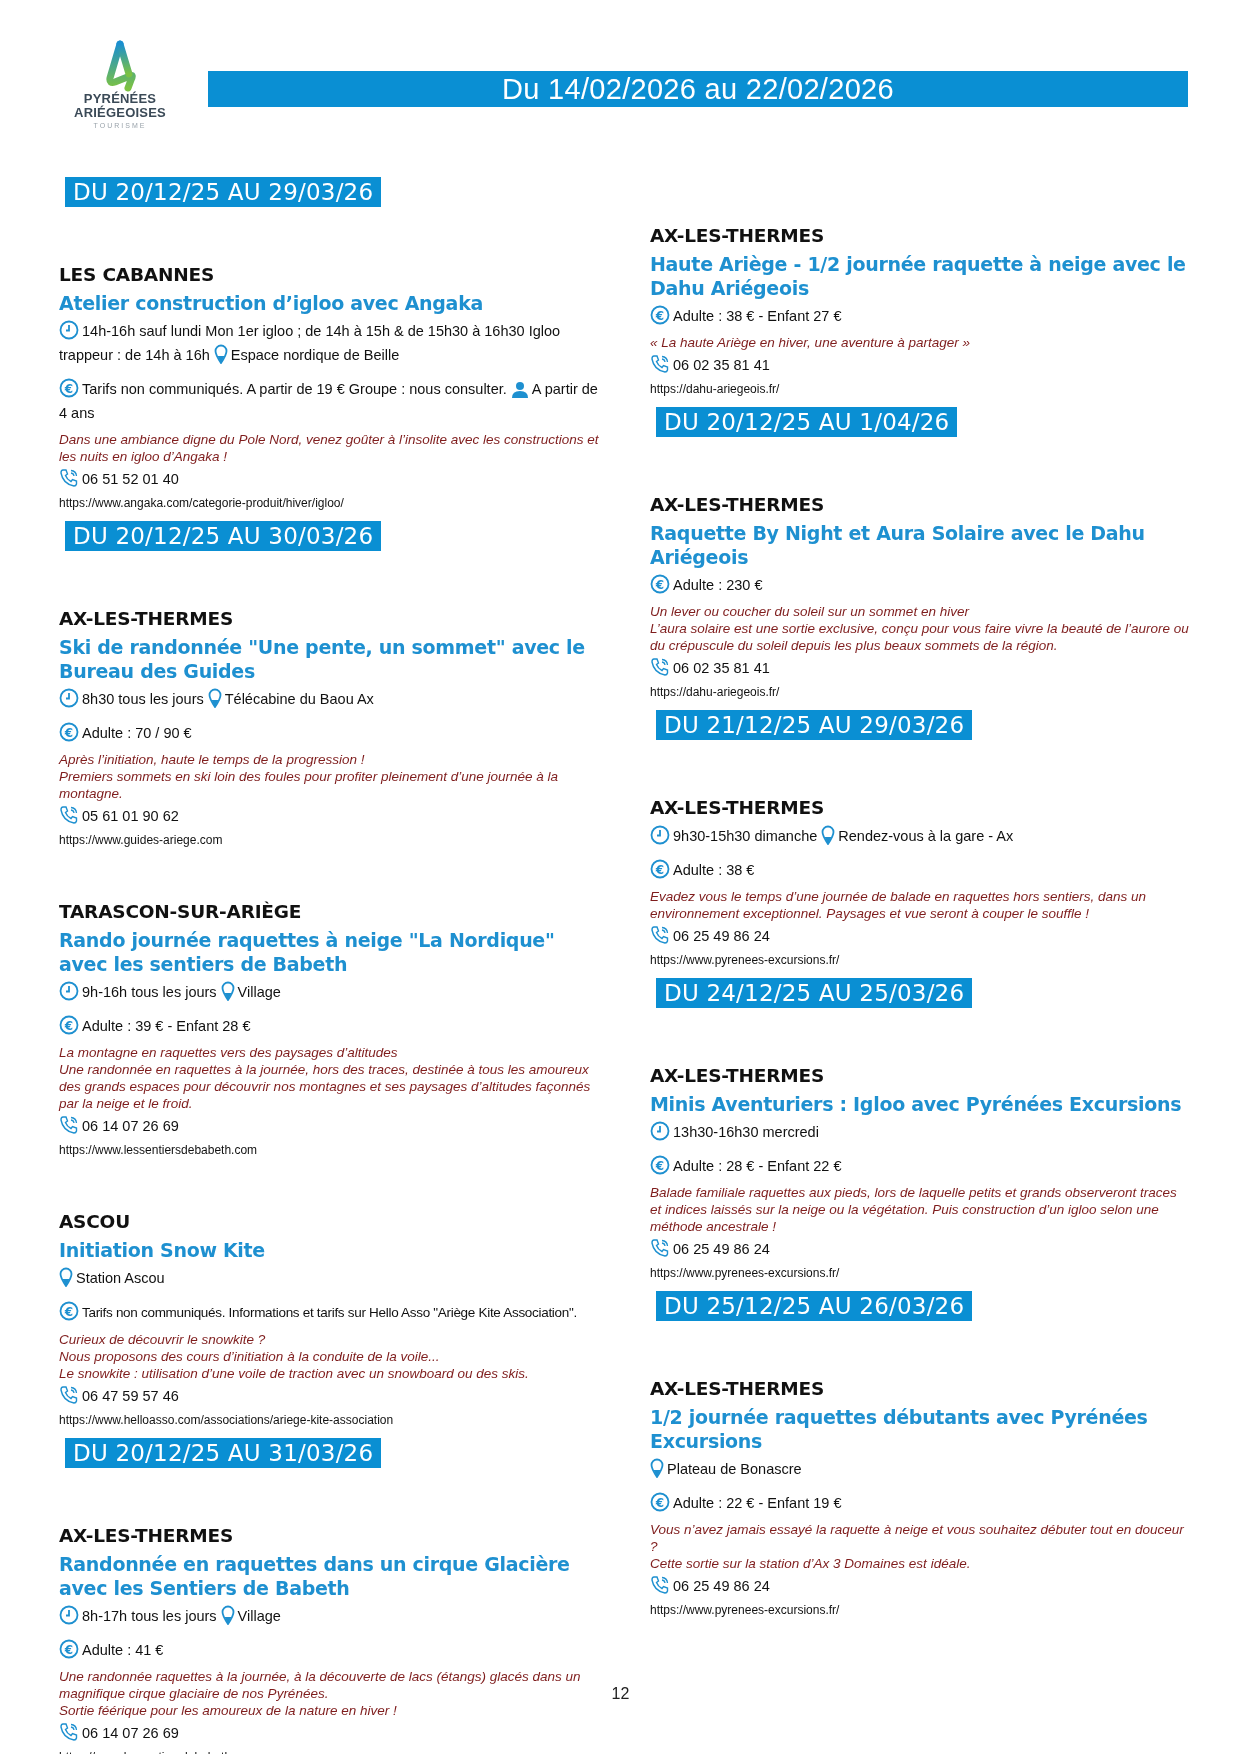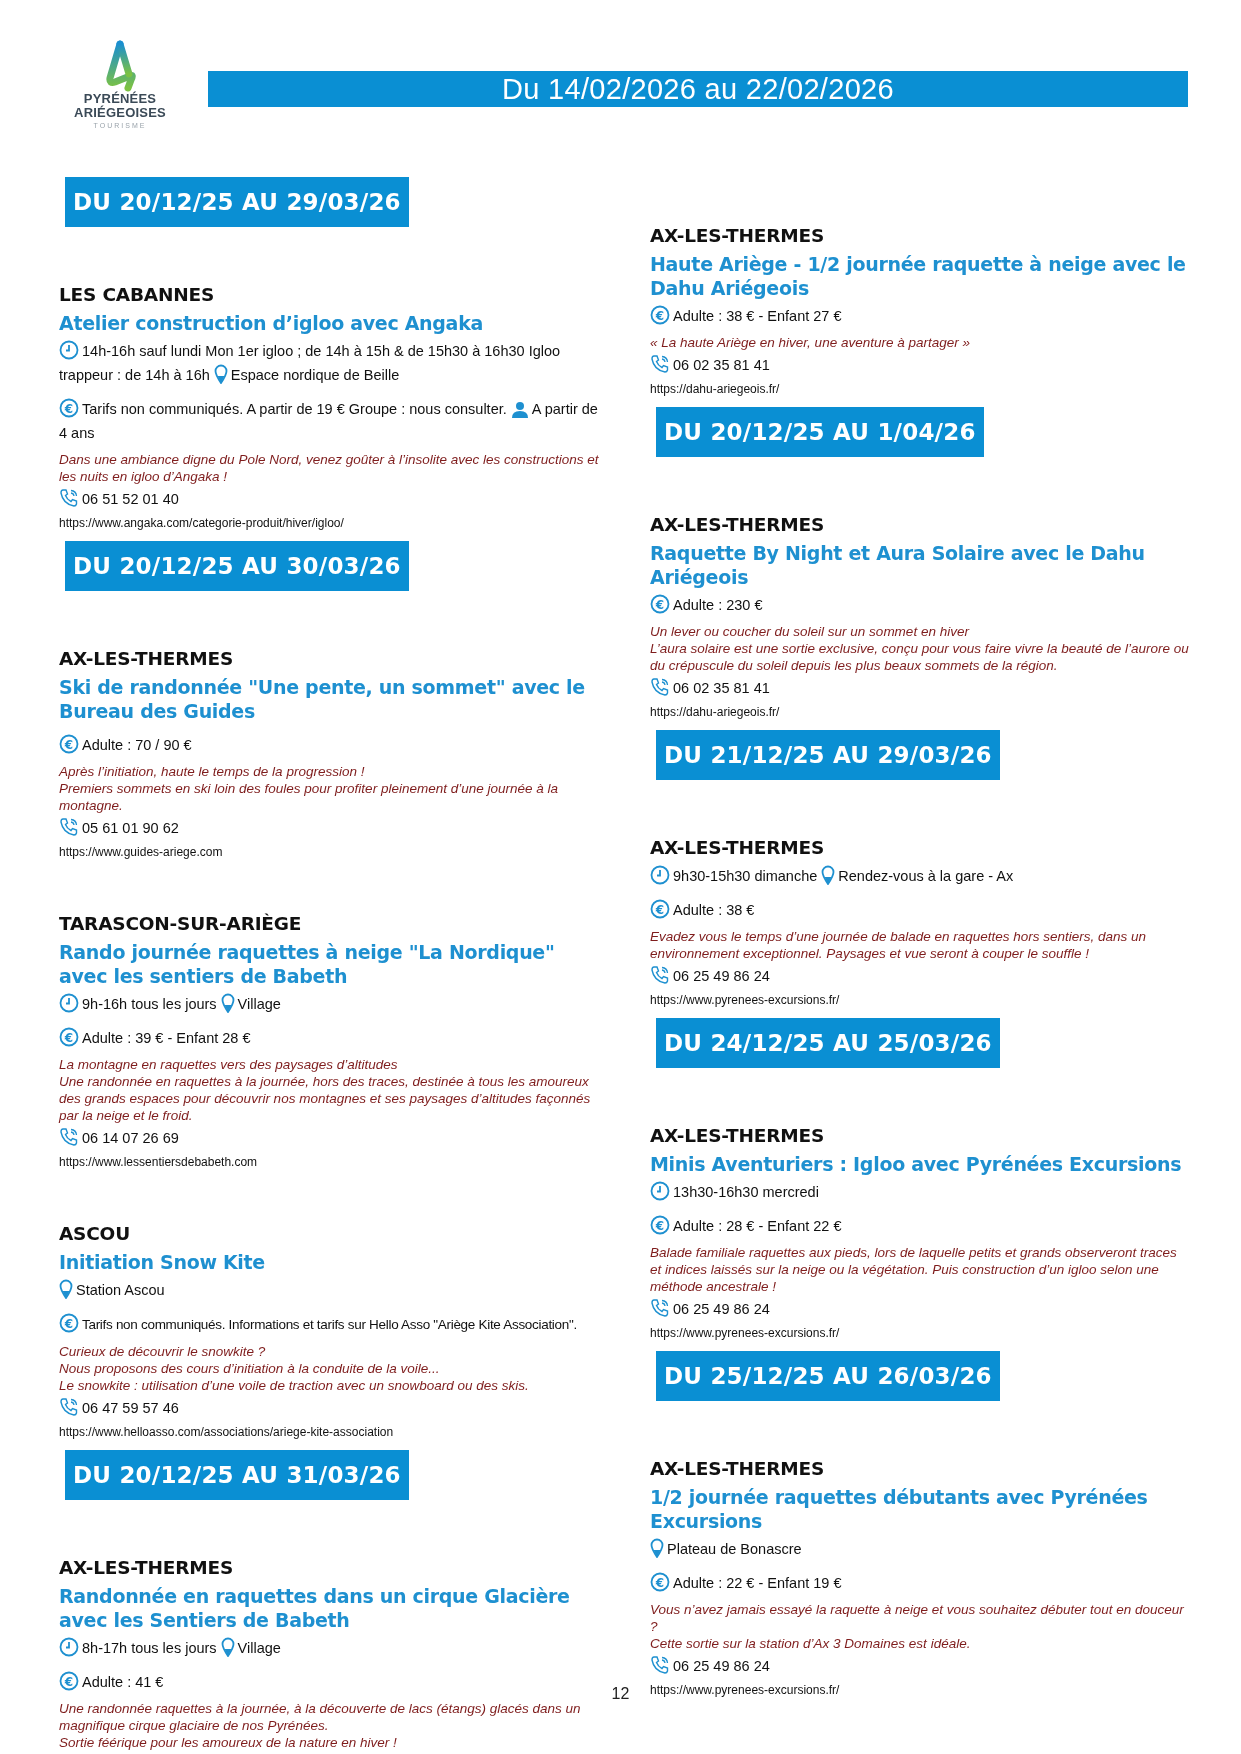--- a/index.html
+++ b/index.html
@@ -10,21 +10,21 @@
   .logo svg { display: block; margin: 0 auto; }
   .logo .l1, .logo .l2 { font-family: "Liberation Sans", sans-serif; font-weight: bold; color: #3b4a57; font-size: 13px; line-height: 14px; letter-spacing: 0.2px; }
   .logo .l3 { font-family: "Liberation Sans", sans-serif; font-size: 7px; color: #9aa3ab; letter-spacing: 2px; margin-top: 2px; }
 
   .banner { position: absolute; left: 208px; top: 71px; width: 980px; height: 36px; background: #0a8fd3; color: #ffffff; font-family: "Liberation Sans", sans-serif; font-size: 29px; line-height: 36px; text-align: center; letter-spacing: 0.3px; }
 
   .col { position: absolute; top: 177px; }
   .col.left { left: 59px; width: 540px; }
   .col.right { left: 650px; width: 540px; }
 
-  .period { display: inline-block; background: #0a8fd3; color: #fff; font-family: "DejaVu Sans", sans-serif; font-weight: bold; font-size: 23px; line-height: 30px; padding: 10px 8px; margin: 0 0 8px 6px; letter-spacing: 0.2px; }
+  .period { display: inline-block; background: #0a8fd3; color: #fff; font-family: "DejaVu Sans", sans-serif; font-weight: normal; font-size: 23px; line-height: 30px; padding: 0 8px; margin: 0 0 8px 6px; letter-spacing: 0.2px; }
   .town { font-family: "DejaVu Sans", sans-serif; font-weight: bold; font-size: 18.5px; line-height: 24px; color: #111; margin: 2px 0 4px; letter-spacing: -0.2px; }
   .title { font-family: "DejaVu Sans", sans-serif; font-weight: bold; font-size: 19px; line-height: 24px; color: #1e90d0; margin-bottom: 4px; letter-spacing: -0.3px; }
   .row { font-family: "Liberation Sans", sans-serif; font-size: 14.5px; line-height: 24px; color: #111; }
   .row.price { margin-top: 10px; }
   .desc { font-family: "Liberation Sans", sans-serif; font-style: italic; font-size: 13.5px; line-height: 17px; color: #7f1d1d; margin: 6px 0 2px; white-space: pre-line; }
   .url { font-family: "Liberation Sans", sans-serif; font-size: 12px; line-height: 24px; color: #111; margin-bottom: 6px; }
   .ico { display: inline-block; vertical-align: -4px; margin-right: 3px; }
   .ico svg { display: block; }
   .gap { display: inline-block; width: 4px; }
   .event { margin-bottom: 2px; margin-top: 48px; }
@@ -84,20 +84,29 @@
             <path d="M12 2.5 A6 6 0 0 1 17.5 8 M12 5 A3.5 3.5 0 0 1 15 8" fill="none" stroke="#1e90d0" stroke-width="1.3"></path>
           </svg></span><span>06 51 52 01 40</span>
     </div>
     <div class="url">https://www.angaka.com/categorie-produit/hiver/igloo/</div>
   </div>
 
   <div class="period">DU 20/12/25 AU 30/03/26</div>
   <div class="event">
     <div class="town">AX-LES-THERMES</div>
     <div class="title">Ski de randonnée "Une pente, un sommet" avec le Bureau des Guides</div>
+    <div class="row">
+      <span class="ico"><svg width="20" height="20" viewBox="0 0 20 20">
+            <circle cx="10" cy="10" r="8.5" fill="none" stroke="#1e90d0" stroke-width="1.8"></circle>
+            <path d="M10 5v5.5h-3" fill="none" stroke="#1e90d0" stroke-width="1.8"></path>
+          </svg></span><span>8h30 tous les jours</span><span class="gap"></span><span class="ico"><svg width="14" height="20" viewBox="0 0 14 20">
+            <path d="M7 19 C3 13 1.5 10 1.5 7 A5.5 5.5 0 0 1 12.5 7 C12.5 10 11 13 7 19 Z" fill="none" stroke="#1e90d0" stroke-width="1.8"></path>
+            <path d="M7 19 L3.5 12 L10.5 12 Z" fill="#1e90d0"></path>
+          </svg></span><span>Télécabine du Baou Ax</span>
+    </div>
     <div class="row price">
       <span class="ico"><svg width="20" height="20" viewBox="0 0 20 20">
             <circle cx="10" cy="10" r="8.5" fill="none" stroke="#1e90d0" stroke-width="1.8"></circle>
             <text x="10" y="14.5" text-anchor="middle" font-size="12" font-weight="bold" fill="#1e90d0" font-family="DejaVu Sans, sans-serif">€</text>
           </svg></span><span>Adulte : 70 / 90 €</span>
     </div>
     <div class="desc">Après l’initiation, haute le temps de la progression !
 Premiers sommets en ski loin des foules pour profiter pleinement d’une journée à la montagne.</div>
     <div class="row">
       <span class="ico"><svg width="20" height="20" viewBox="0 0 20 20">

